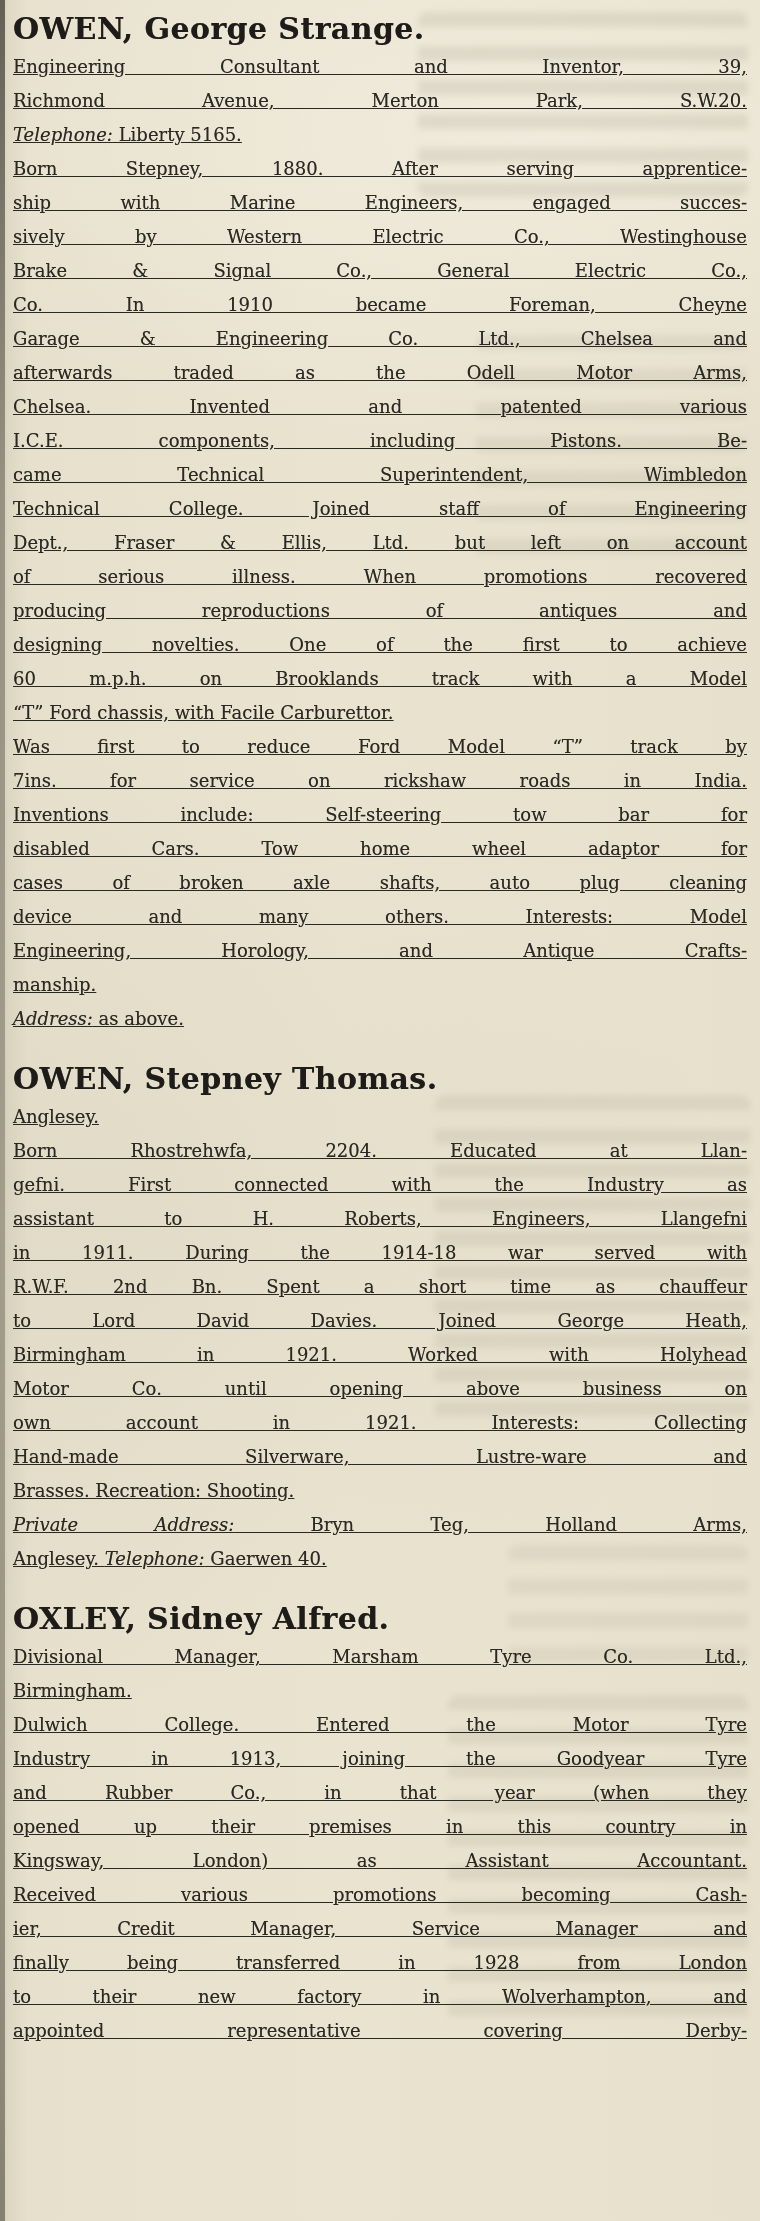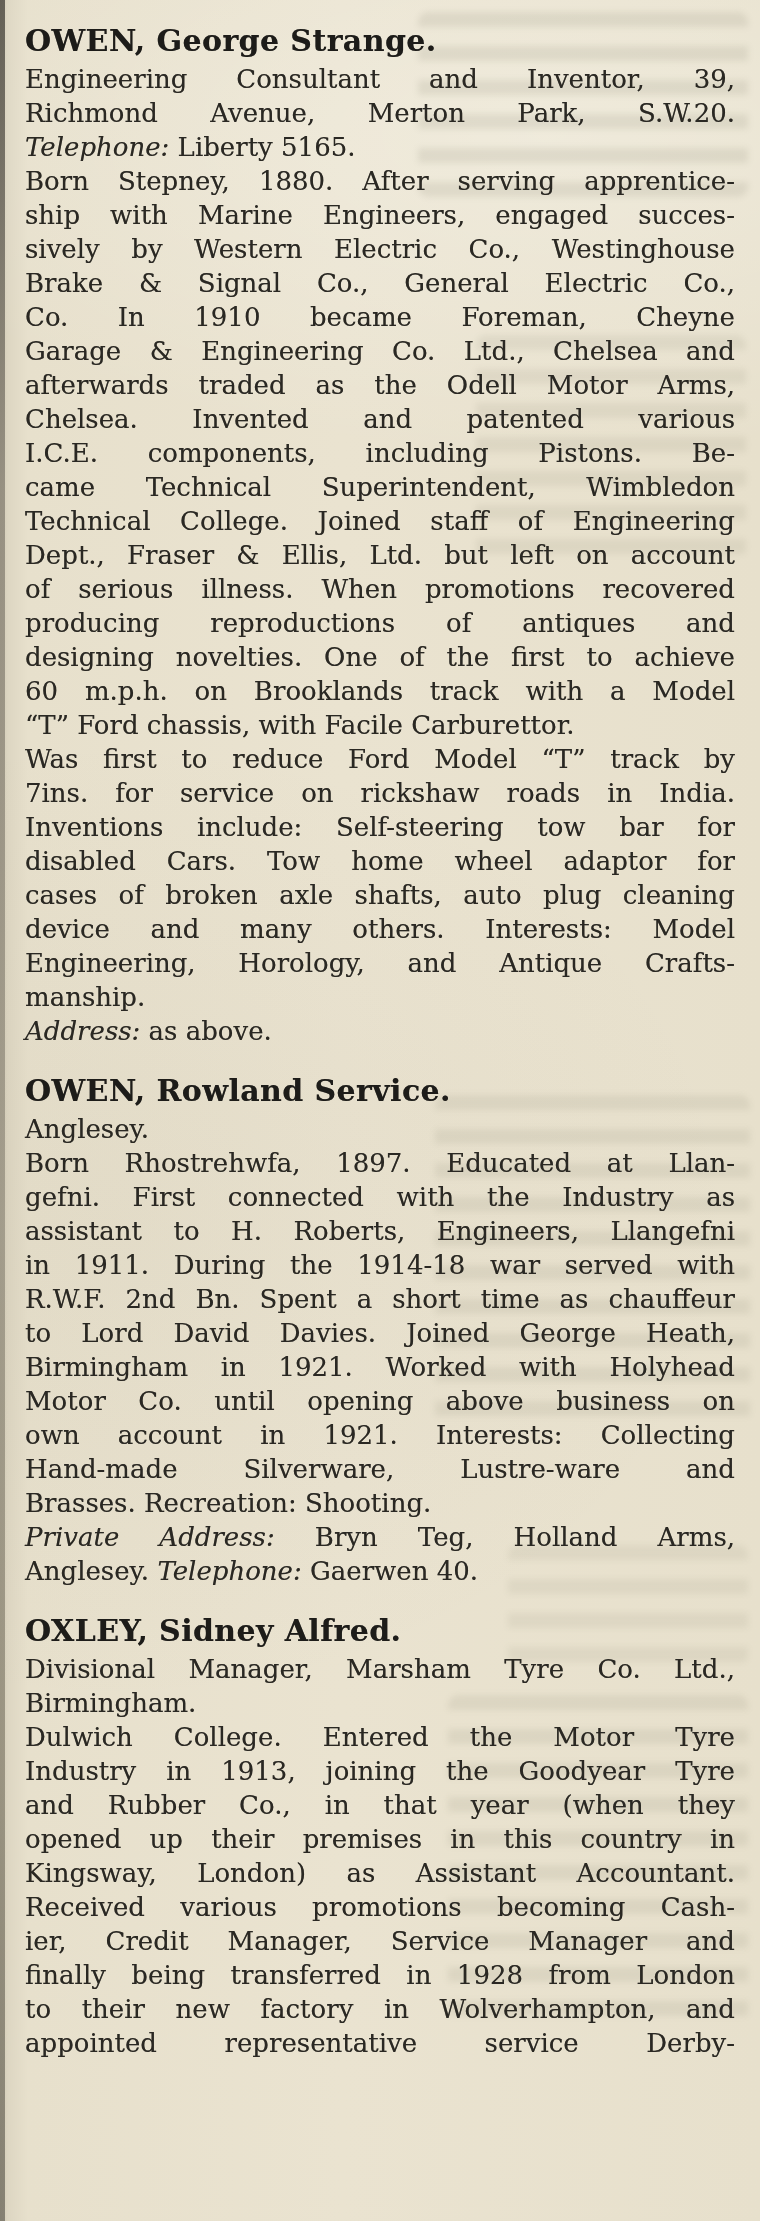--- a/index.html
+++ b/index.html
@@ -37,41 +37,42 @@
   .g3 { right: 10px; top: 1095px; width: 315px; height: 330px; opacity:0.11; }
   .g4 { right: 12px; top: 1545px; width: 240px; height: 120px; opacity:0.09; }
   .g5 { right: 12px; top: 1695px; width: 300px; height: 330px; opacity:0.11; }
 
   main.page {
     position: relative;
     padding: 8px 10px 0 10px;
     z-index: 2;
   }
 
-  .entry { margin: 15px; }
+  .entry { margin: 3px; }
   .entry + .entry { margin-top: 25px; }
 
   .entry-heading {
     font-size: 30px;
     line-height: 36px;
     font-weight: 700;
     letter-spacing: 0.4px;
     margin: 0 0 3px 0;
     color: #1d1c19;
     text-shadow: 0 0 0.5px rgba(29,28,25,0.55);
   }
 
   .entry-paragraph { margin: 0; }
 
   .text-line {
-    font-size: 26px;
+    font-size: 18px;
     line-height: 34px;
     text-align: left;
     white-space: normal;
     text-shadow: 0 0 0.4px rgba(42,40,35,0.5);
+    text-decoration: underline;
   }
   .text-line.just {
     text-align: justify;
     text-align-last: justify;
   }
   .ital { font-style: italic; }
 </style>
 </head>
 <body>
 
@@ -119,26 +120,26 @@
         <div class="text-line just"><span>cases of broken axle shafts, auto plug cleaning</span></div>
         <div class="text-line just"><span>device and many others. Interests: Model</span></div>
         <div class="text-line just"><span>Engineering, Horology, and Antique Crafts-</span></div>
         <div class="text-line"><span>manship.</span></div>
       </div>
       <div class="entry-paragraph">
         <div class="text-line"><span class="ital">Address:</span><span> as above.</span></div>
       </div>
     </article>
     <article class="entry">
-      <h2 class="entry-heading">OWEN, Rowland Service.</h2>
+      <h2 class="entry-heading">OWEN, Stepney Thomas.</h2>
       <div class="entry-paragraph">
         <div class="text-line"><span>Anglesey.</span></div>
       </div>
       <div class="entry-paragraph">
-        <div class="text-line just"><span>Born Rhostrehwfa, 1897. Educated at Llan-</span></div>
+        <div class="text-line just"><span>Born Rhostrehwfa, 2204. Educated at Llan-</span></div>
         <div class="text-line just"><span>gefni. First connected with the Industry as</span></div>
         <div class="text-line just"><span>assistant to H. Roberts, Engineers, Llangefni</span></div>
         <div class="text-line just"><span>in 1911. During the 1914-18 war served with</span></div>
         <div class="text-line just"><span>R.W.F. 2nd Bn. Spent a short time as chauffeur</span></div>
         <div class="text-line just"><span>to Lord David Davies. Joined George Heath,</span></div>
         <div class="text-line just"><span>Birmingham in 1921. Worked with Holyhead</span></div>
         <div class="text-line just"><span>Motor Co. until opening above business on</span></div>
         <div class="text-line just"><span>own account in 1921. Interests: Collecting</span></div>
         <div class="text-line just"><span>Hand-made Silverware, Lustre-ware and</span></div>
         <div class="text-line"><span>Brasses. Recreation: Shooting.</span></div>
@@ -157,16 +158,16 @@
       <div class="entry-paragraph">
         <div class="text-line just"><span>Dulwich College. Entered the Motor Tyre</span></div>
         <div class="text-line just"><span>Industry in 1913, joining the Goodyear Tyre</span></div>
         <div class="text-line just"><span>and Rubber Co., in that year (when they</span></div>
         <div class="text-line just"><span>opened up their premises in this country in</span></div>
         <div class="text-line just"><span>Kingsway, London) as Assistant Accountant.</span></div>
         <div class="text-line just"><span>Received various promotions becoming Cash-</span></div>
         <div class="text-line just"><span>ier, Credit Manager, Service Manager and</span></div>
         <div class="text-line just"><span>finally being transferred in 1928 from London</span></div>
         <div class="text-line just"><span>to their new factory in Wolverhampton, and</span></div>
-        <div class="text-line just"><span>appointed representative service Derby-</span></div>
+        <div class="text-line just"><span>appointed representative covering Derby-</span></div>
       </div>
     </article>
   </main>
 
 </body></html>

